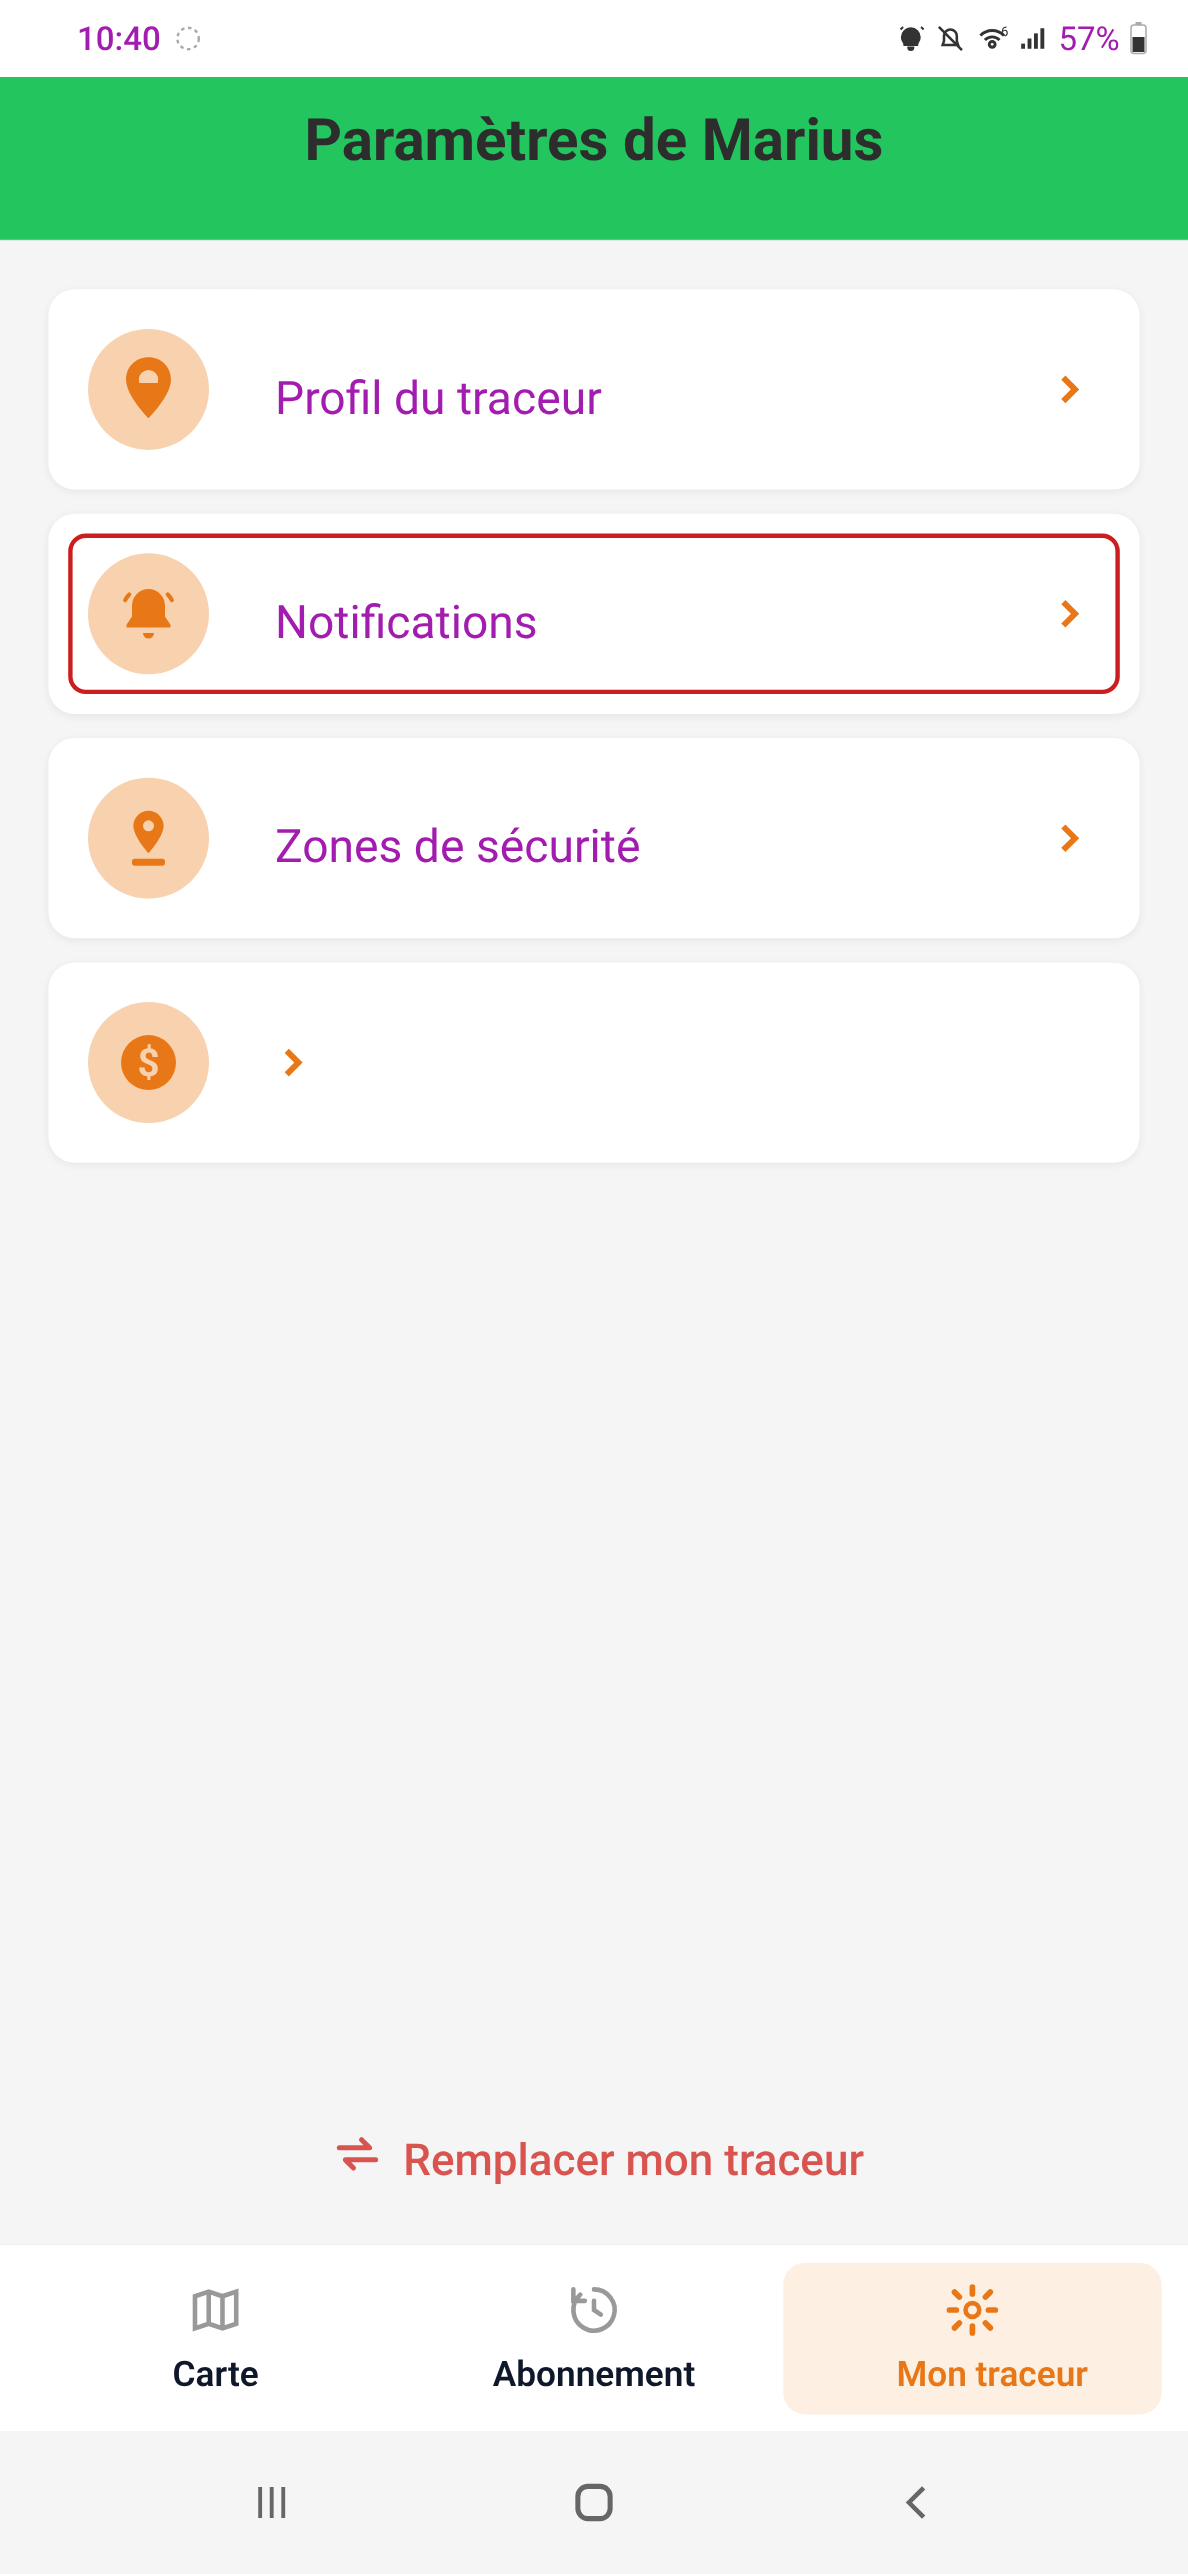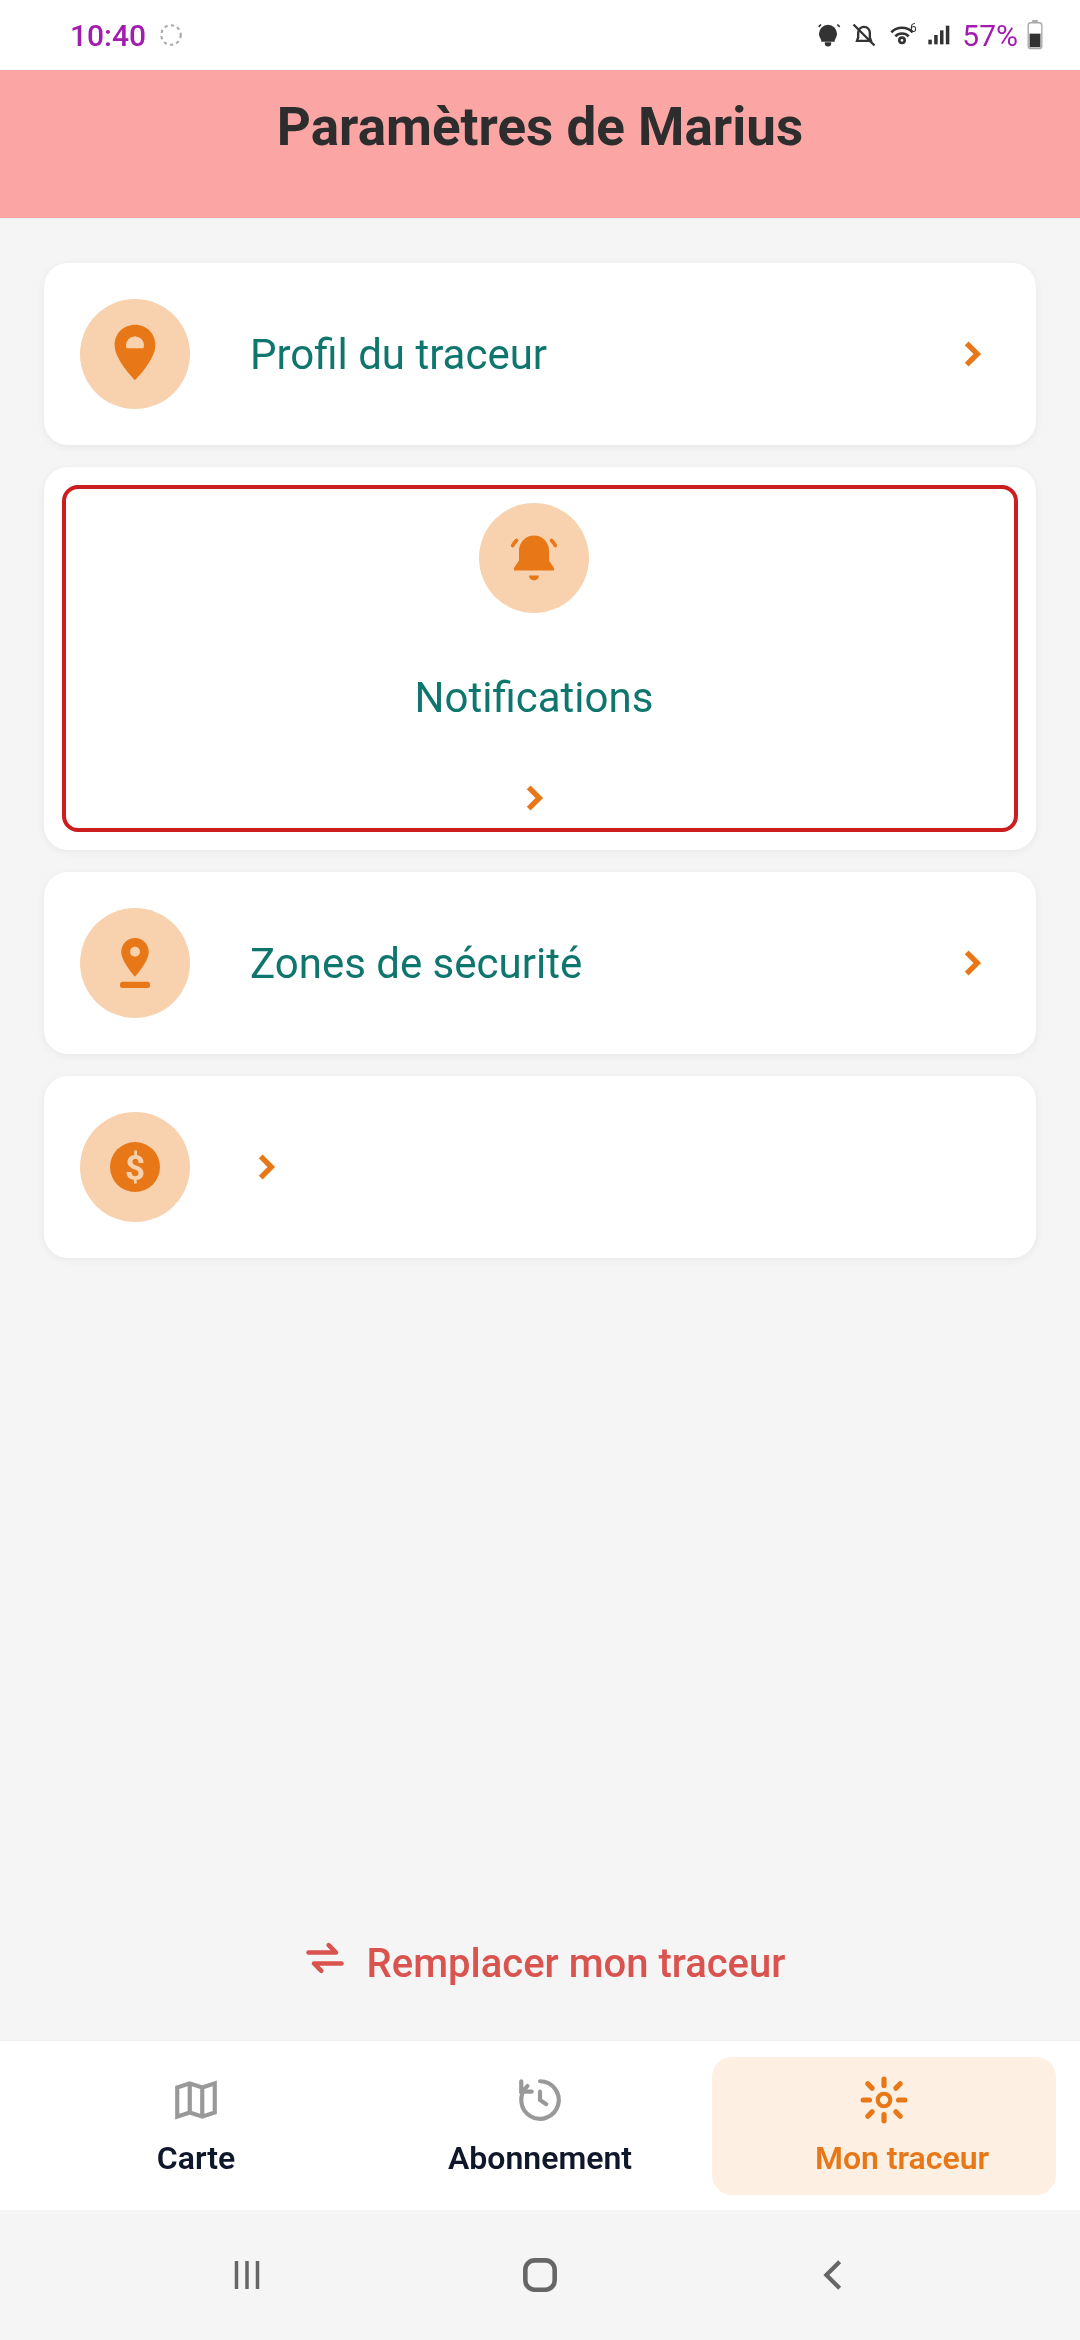--- a/index.html
+++ b/index.html
@@ -5,37 +5,37 @@
     * { margin: 0; padding: 0; box-sizing: border-box; -webkit-font-smoothing: antialiased; }
     html, body { width: 1080px; height: 2340px; font-family: -apple-system, BlinkMacSystemFont, "Segoe UI", Roboto, sans-serif; background: #f5f5f5; overflow: hidden; }
     
     
     .status-bar { height: 70px; background: #fff; display: flex; align-items: center; justify-content: space-between; padding: 0 36px 0 70px; font-size: 30px; color: #a21caf; }
     .status-left { display: flex; align-items: center; gap: 12px; font-weight: 500; }
     .status-right { display: flex; align-items: center; gap: 8px; }
     .status-icon { display: inline-flex; align-items: center; }
     
     
-    .header { background: #fca5a5; padding: 26px 0 60px; text-align: center; border-bottom: 1px solid #eee; }
+    .header { background: #22c55e; padding: 26px 0 60px; text-align: center; border-bottom: 1px solid #eee; }
     .header-title { font-size: 53px; font-weight: 700; color: #2d2d2d; }
     
     
     .content { padding: 44px 44px 0; }
     
     
     .card { background: #fff; border-radius: 24px; padding: 36px 48px 36px 36px; display: flex; align-items: center; gap: 60px; box-shadow: 0 2px 8px rgba(0,0,0,0.06); margin-bottom: 22px; }
     .card.highlighted { outline: 4px solid #cc1e1e; outline-offset: -20px; border-radius: 24px; position: relative; }
     .card.highlighted::after { content: ''; position: absolute; inset: 18px; border: 4px solid #cc1e1e; border-radius: 16px; pointer-events: none; }
-    .card.highlighted { outline: none; flex-direction: column; }
+    .card.highlighted { outline: none; }
     
     .icon-circle { width: 110px; height: 110px; border-radius: 50%; background: #f8d2ae; display: flex; align-items: center; justify-content: center; flex-shrink: 0; }
     .icon-svg { width: 60px; height: 60px; fill: #e87817; }
     .icon-svg-lg { width: 70px; height: 70px; fill: #e87817; }
     
-    .card-label { flex: 1; font-size: 42px; font-weight: 400; color: #0f766e; }
+    .card-label { flex: 1; font-size: 42px; font-weight: 400; color: #a21caf; margin-top: 16px; }
     
     .chevron { width: 32px; height: 32px; flex-shrink: 0; }
     .chevron svg { width: 100%; height: 100%; stroke: #e87817; stroke-width: 4; fill: none; }
     
     
     .replace-link { position: absolute; bottom: 350px; left: 8px; right: 0; display: flex; align-items: center; justify-content: center; gap: 20px; color: #d9534f; font-size: 40px; font-weight: 500; }
     .swap-icon { width: 44px; height: 44px; }
     
     
     .bottom-nav { position: absolute; bottom: 130px; left: 0; right: 0; height: 170px; background: #fff; display: flex; align-items: center; justify-content: space-around; padding: 14px 24px; border-top: 1px solid #eee; }

